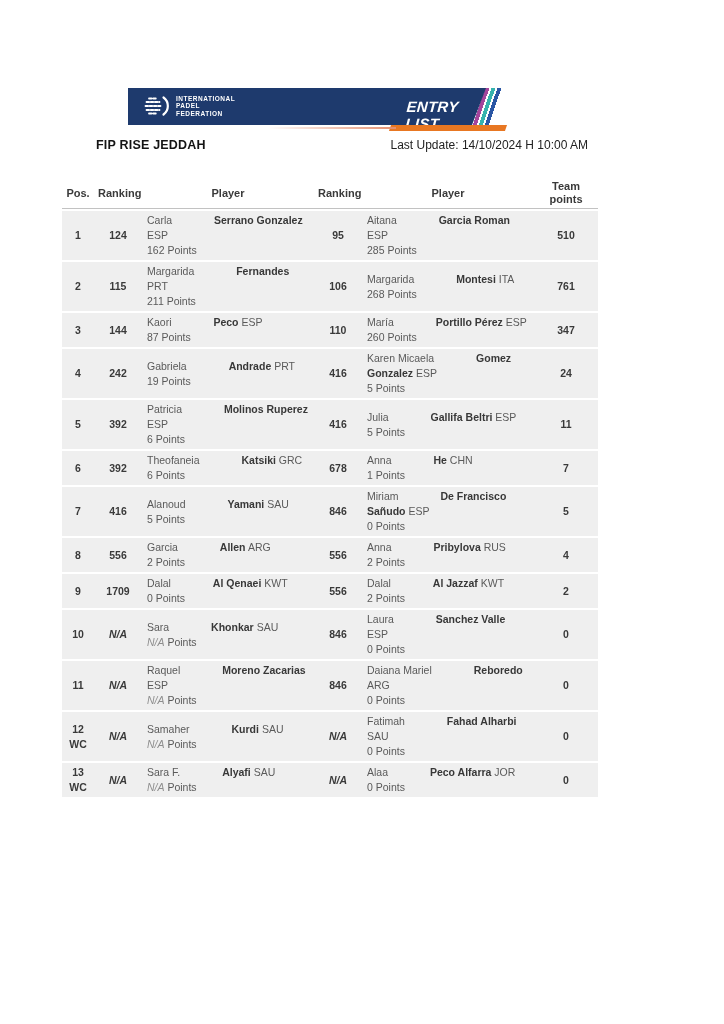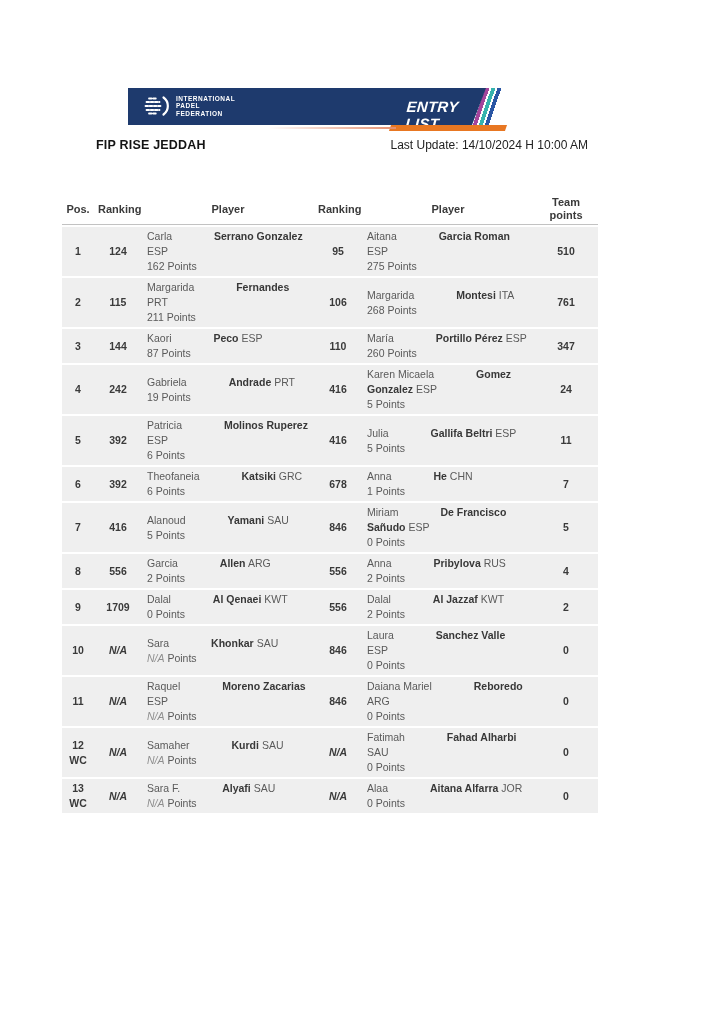--- a/index.html
+++ b/index.html
@@ -44,21 +44,21 @@
   
   .title-bar {
     position:absolute; left:63px; top:138px; width:492px;
     display:flex; justify-content:space-between; align-items:baseline;padding-left:33px;
   }
   .event-title { font-size:12.5px; font-weight:bold; color:#141414; letter-spacing:0.2px; }
   .last-update { font-size:12px; color:#222222; }
 
   
   .entry-table {
-    position:absolute; left:62px; top:192px; width:536px;
+    position:absolute; left:62px; top:176px; width:536px;
     border-collapse:separate; border-spacing:0 2px; table-layout:fixed;
     font-size:10.5px; color:#565656;
   }
   .entry-table thead th {
     font-size:11px; font-weight:bold; color:#3a3a3a; background:#ffffff;
     padding:2px 4px; text-align:center; vertical-align:middle;
     border-bottom:1px solid #c2c2c2; line-height:13px;
   }
   .entry-table tbody td {
     background:#efefef; vertical-align:middle; padding:2px 5px; line-height:15px;
@@ -131,21 +131,21 @@
         <tr>
           <td class="pos">1</td>
           <td class="rank">124</td>
           <td class="player">
             <div class="pname"><span class="fn">Carla</span> <span class="ln">Serrano Gonzalez</span> <span class="cc">ESP</span></div>
             <div class="ppoints"><span>162</span> <span>Points</span></div>
           </td>
           <td class="rank">95</td>
           <td class="player">
             <div class="pname"><span class="fn">Aitana</span> <span class="ln">Garcia Roman</span> <span class="cc">ESP</span></div>
-            <div class="ppoints"><span>275</span> <span>Points</span></div>
+            <div class="ppoints"><span>285</span> <span>Points</span></div>
           </td>
           <td class="team">510</td>
         </tr>
 
         <tr>
           <td class="pos">2</td>
           <td class="rank">115</td>
           <td class="player">
             <div class="pname"><span class="fn">Margarida</span> <span class="ln">Fernandes</span> <span class="cc">PRT</span></div>
             <div class="ppoints"><span>211</span> <span>Points</span></div>
@@ -312,21 +312,21 @@
         <tr>
           <td class="pos">13
 WC</td>
           <td class="rank na">N/A</td>
           <td class="player">
             <div class="pname"><span class="fn">Sara F.</span> <span class="ln">Alyafi</span> <span class="cc">SAU</span></div>
             <div class="ppoints"><span class="na">N/A</span> <span>Points</span></div>
           </td>
           <td class="rank na">N/A</td>
           <td class="player">
-            <div class="pname"><span class="fn">Alaa</span> <span class="ln">Aitana Alfarra</span> <span class="cc">JOR</span></div>
+            <div class="pname"><span class="fn">Alaa</span> <span class="ln">Peco Alfarra</span> <span class="cc">JOR</span></div>
             <div class="ppoints"><span>0</span> <span>Points</span></div>
           </td>
           <td class="team">0</td>
         </tr>
       </tbody>
   </table>
 
 </div>
 
 </body></html>

